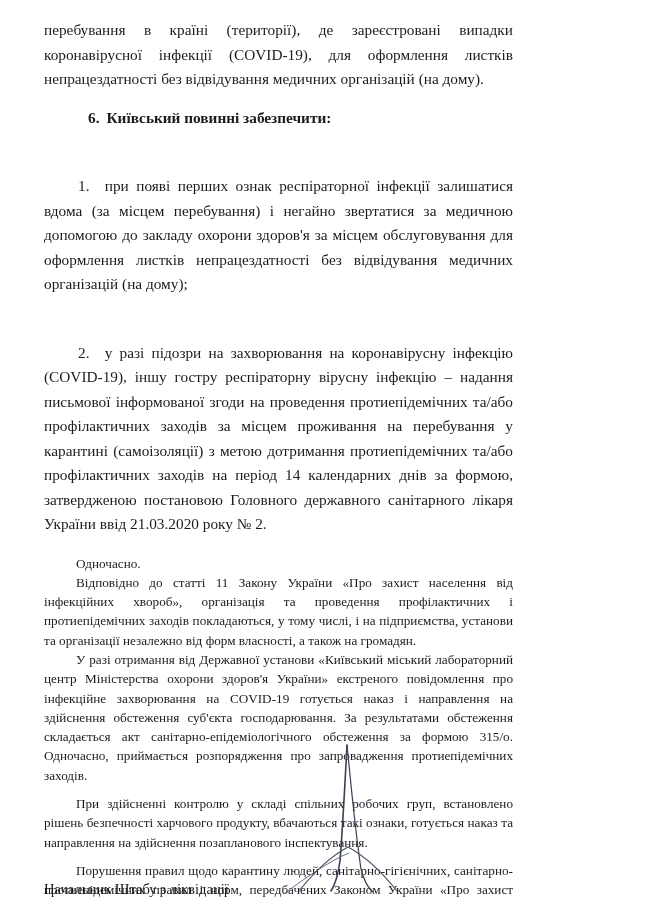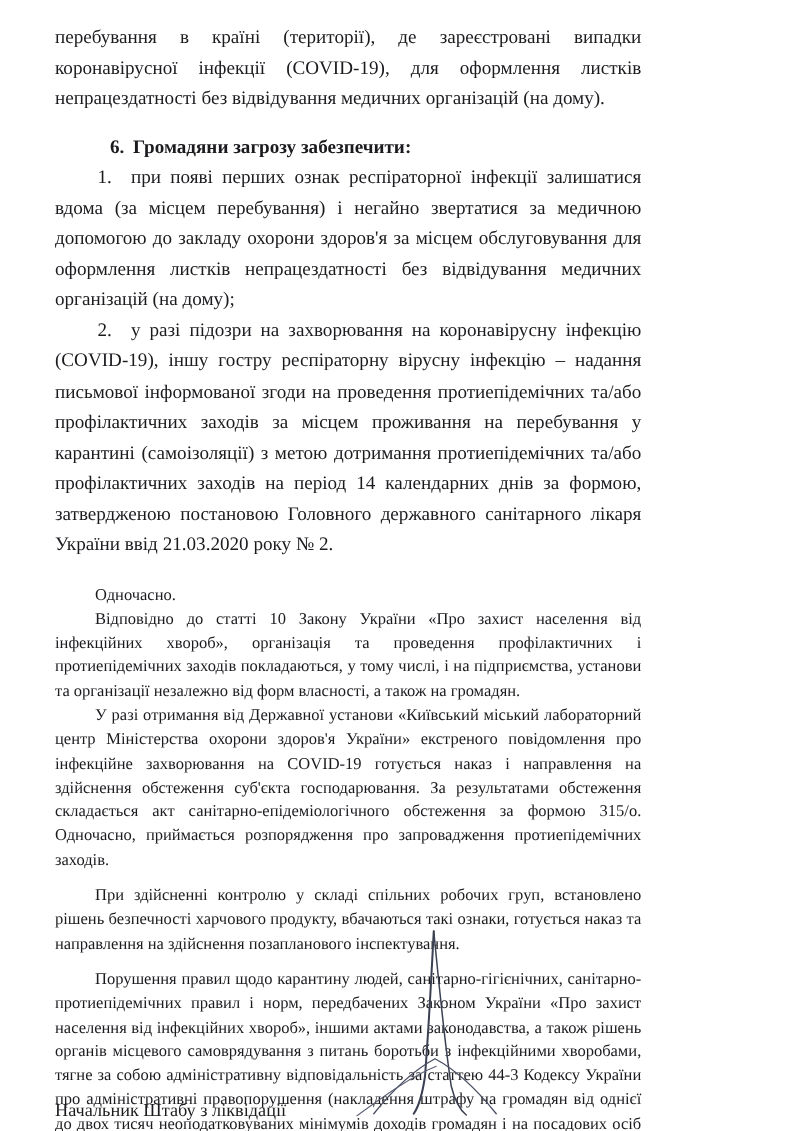--- a/index.html
+++ b/index.html
@@ -27,20 +27,21 @@
     margin: 0;
     text-align: justify;
     text-justify: inter-word;
   }
   .lead {
     font-size: 15.3px;
     line-height: 24.5px;
   }
   .lead-indent {
     text-indent: 34px;
+    margin-top: 44px;
   }
   .section-head {
     font-size: 15.3px;
     line-height: 24.5px;
     font-weight: bold;
     text-indent: 44px;
     text-align: left;
     margin-top: 14px;
   }
   .section-head .num {
@@ -92,29 +93,29 @@
   .sig-mark svg { display: block; }
 </style>
 </head>
 <body>
 
 <div class="page">
 
   <p class="lead">перебування в країні (території), де зареєстровані випадки коронавірусної інфекції (COVID-19), для оформлення листків непрацездатності без відвідування медичних організацій (на дому).</p>
 
   <p class="section-head">
-    <span class="num">6.</span><span>Громадяни загрозу забезпечити:</span>
+    <span class="num">6.</span><span>Київський повинні забезпечити:</span>
   </p>
 
   <p class="lead lead-indent">1. при появі перших ознак респіраторної інфекції залишатися вдома (за місцем перебування) і негайно звертатися за медичною допомогою до закладу охорони здоров'я за місцем обслуговування для оформлення листків непрацездатності без відвідування медичних організацій (на дому);</p>
   <p class="lead lead-indent">2. у разі підозри на захворювання на коронавірусну інфекцію (COVID-19), іншу гостру респіраторну вірусну інфекцію – надання письмової інформованої згоди на проведення протиепідемічних та/або профілактичних заходів за місцем проживання на перебування у карантині (самоізоляції) з метою дотримання протиепідемічних та/або профілактичних заходів на період 14 календарних днів за формою, затвердженою постановою Головного державного санітарного лікаря України ввід 21.03.2020 року № 2.</p>
 
   <div class="note-block">
     <p>Одночасно.</p>
-    <p>Відповідно до статті 10 Закону України «Про захист населення від інфекційних хвороб», організація та проведення профілактичних і протиепідемічних заходів покладаються, у тому числі, і на підприємства, установи та організації незалежно від форм власності, а також на громадян.</p>
+    <p>Відповідно до статті 11 Закону України «Про захист населення від інфекційних хвороб», організація та проведення профілактичних і протиепідемічних заходів покладаються, у тому числі, і на підприємства, установи та організації незалежно від форм власності, а також на громадян.</p>
     <p>У разі отримання від Державної установи «Київський міський лабораторний центр Міністерства охорони здоров'я України» екстреного повідомлення про інфекційне захворювання на COVID-19 готується наказ і направлення на здійснення обстеження суб'єкта господарювання. За результатами обстеження складається акт санітарно-епідеміологічного обстеження за формою 315/о. Одночасно, приймається розпорядження про запровадження протиепідемічних заходів.</p>
     <p class="note-gap">При здійсненні контролю у складі спільних робочих груп, встановлено рішень безпечності харчового продукту, вбачаються такі ознаки, готується наказ та направлення на здійснення позапланового інспектування.</p>
     <p class="note-gap">Порушення правил щодо карантину людей, санітарно-гігієнічних, санітарно-протиепідемічних правил і норм, передбачених Законом України «Про захист населення від інфекційних хвороб», іншими актами законодавства, а також рішень органів місцевого самоврядування з питань боротьби з інфекційними хворобами, тягне за собою адміністративну відповідальність за статтею 44-3 Кодексу України про адміністративні правопорушення (накладення штрафу на громадян від однієї до двох тисяч неоподатковуваних мінімумів доходів громадян і на посадових осіб – від двох до десяти тисяч неоподатковуваних мінімумів доходів громадян).</p>
     <p class="note-gap">Порушення правил та норм, встановлених із метою запобігання епідемічним та іншим інфекційним захворюванням, а також масовим неінфекційним захворюванням (отруєнням) і боротьби з ними, якщо такі дії спричинили або завідомо могли спричинити поширення цих захворювань, тягне за собою кримінальну відповідальність відповідно до статті 325 Кримінального кодексу України, (штраф до ста неоподатковуваних мінімумів доходів громадян або арештом на строк до шести місяців, або обмеженням волі на строк до трьох років).</p>
   </div>
 
   <div class="sig-mark">
     <svg width="130" height="150" viewBox="0 0 130 150" fill="none" xmlns="http://www.w3.org/2000/svg">
       <path d="M62 2 C 60 40, 58 80, 55 118 C 53 132, 50 142, 46 148" stroke="#3a3f52" stroke-width="1.6" fill="none" stroke-linecap="round"></path>
       <path d="M62 2 C 66 42, 70 86, 76 126 C 79 138, 83 145, 88 149" stroke="#3a3f52" stroke-width="1.2" fill="none" stroke-linecap="round"></path>

